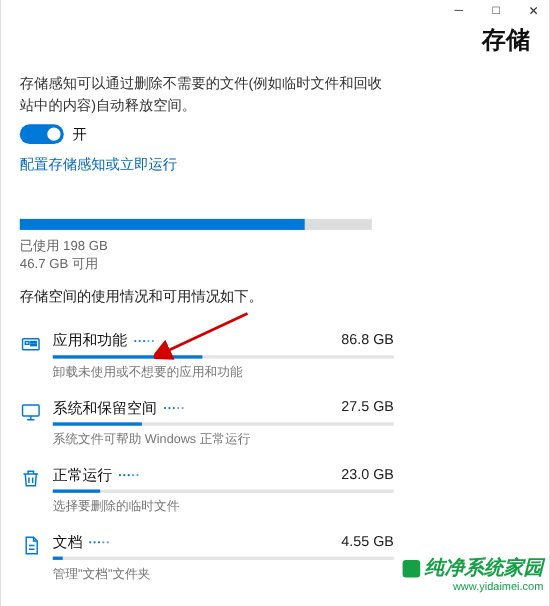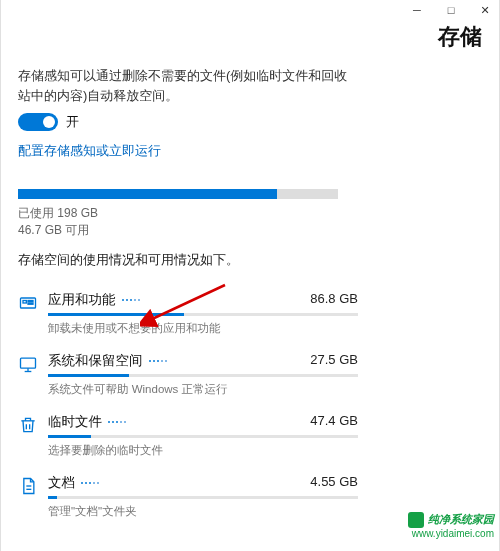--- a/index.html
+++ b/index.html
@@ -57,21 +57,21 @@
       background: #fff;
       border-radius: 50%;
       top: 3px; right: 3px;
     }
     .toggle-label { font-size: 13px; color: #111; }
     .link {
       color: #0067c0;
       font-size: 13px;
       cursor: pointer;
       display: inline-block;
-      margin-bottom: 29px;
+      margin-bottom: 40px;
     }
     .drive-title {
       font-size: 18px;
       color: #222;
       margin-bottom: 8px;
     }
     .drive-bar {
       width: 320px;
       height: 10px;
       background: #ddd;
@@ -145,21 +145,21 @@
       pointer-events: none;
       z-index: 5;
     }
     .watermark {
       position: absolute;
       right: 6px;
       bottom: 12px;
       text-align: right;
       pointer-events: none;
     }
-    .wm-line1 { font-size: 11px; font-weight: 700; color: #15a046; font-style: italic; padding-left: 16px;}
+    .wm-line1 { font-size: 18px; font-weight: 700; color: #15a046; font-style: italic; padding-left: 16px;}
     .wm-line2 { font-size: 10px; color: #15a046; }
     .wm-icon {
       display:inline-block;width:16px;height:16px;background:#15a046;border-radius:3px;vertical-align:middle;margin-right:4px;
     }
     .shadow-edge {
       position:absolute;top:0;bottom:0;width:1px;background:#e0e0e0;
     }
   </style>
 </head>
 <body>
@@ -249,30 +249,30 @@
     <div class="cat-icon"><svg viewBox="0 0 24 24" fill="none" stroke="currentColor" stroke-width="1.6">
             <path d="M4 7h16"></path>
             <path d="M6 7l1 13h10l1-13"></path>
             <path d="M9 7V4h6v3"></path>
             <line x1="10" y1="11" x2="10" y2="17"></line>
             <line x1="14" y1="11" x2="14" y2="17"></line>
           </svg></div>
     <div class="cat-body">
       <div class="cat-head">
         <div class="cat-name">
-          <span>临时文件</span>
+          <span>正常运行</span>
           <span class="spark">
                 <i></i>
                 <i></i>
                 <i></i>
                 <i></i>
                 <i></i>
               </span>
         </div>
-        <div class="cat-size">47.4 GB</div>
+        <div class="cat-size">23.0 GB</div>
       </div>
       <div class="cat-bar">
             <div class="fill" style="width:14%"></div>
           </div>
       <div class="cat-sub">选择要删除的临时文件</div>
     </div>
       </div>
       <div class="cat">
     <div class="cat-icon"><svg viewBox="0 0 24 24" fill="none" stroke="currentColor" stroke-width="1.6">
             <path d="M7 3h8l4 4v14H7z"></path>

